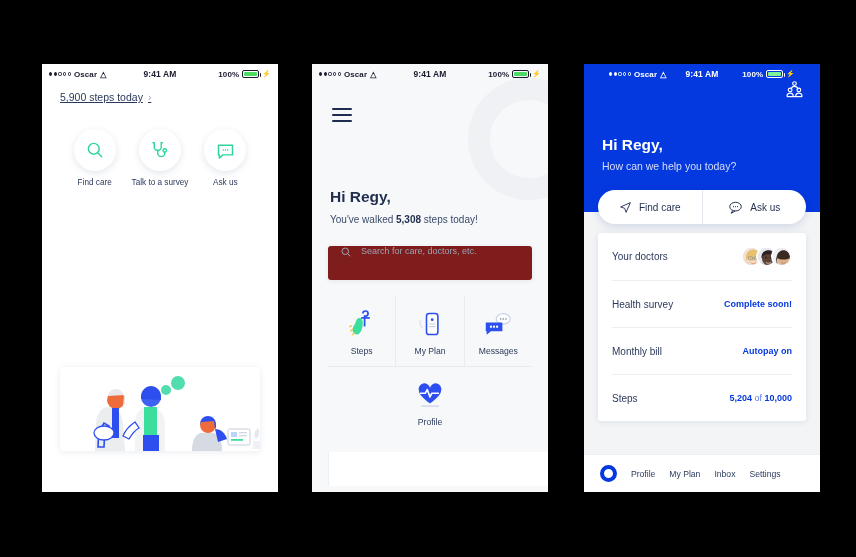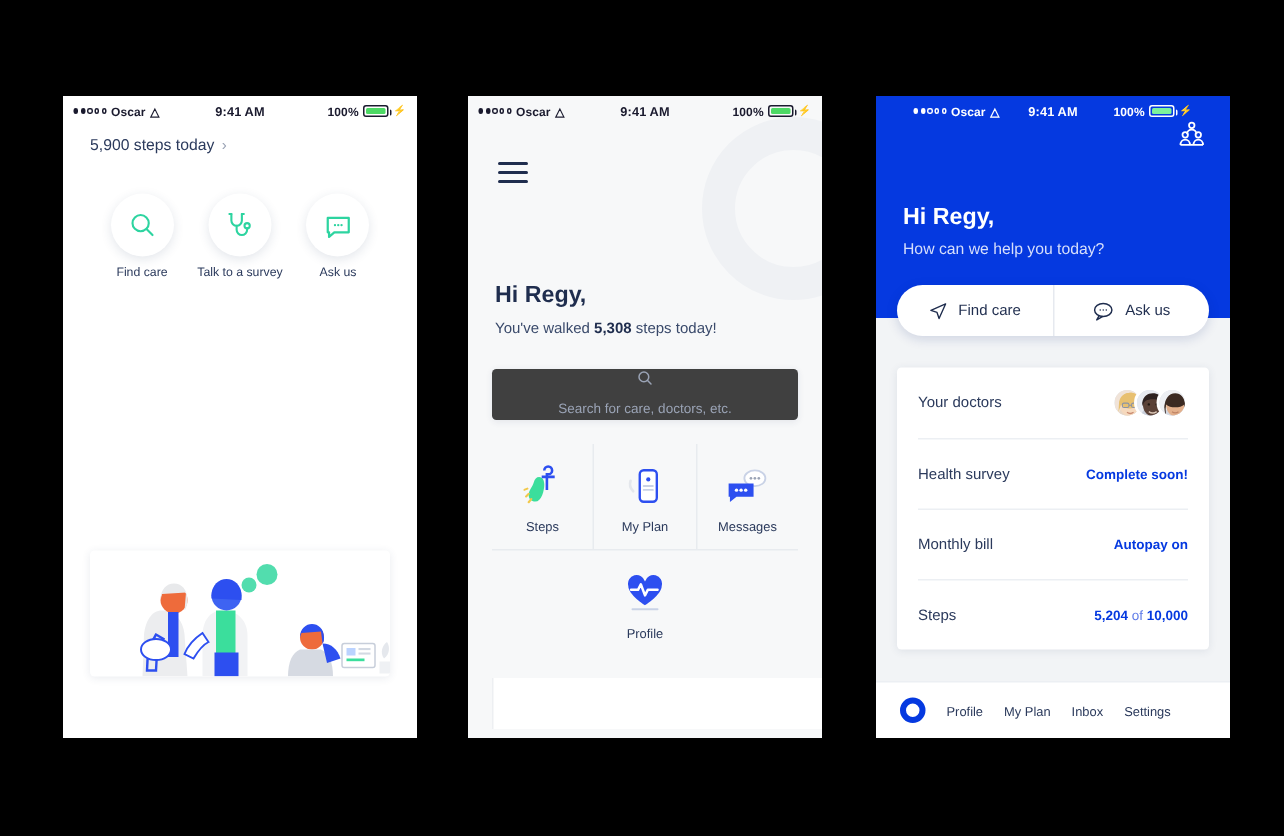--- a/index.html
+++ b/index.html
@@ -41,21 +41,21 @@
   }
   .batt::after{ content:""; position:absolute; right:-3px; top:2.2px; width:1.5px;
                 height:3.5px; background:currentColor; border-radius:0 1px 1px 0;}
   .batt span{ display:block; height:100%; width:100%; background:#4CD964; border-radius:1px;}
   .status.dark .batt span{ background:#7DF29B; }
   .bolt { font-size:7px; }
 
   
   .p1-body { padding: 0 18px; position:relative; height: 408px; }
   .p1-greet { font-size: 21px; font-weight: 400; color:#1F2D4E; margin-top: 90px; letter-spacing:.2px;}
-  .p1-sub { font-size: 10.5px; color:#2B3A5C; margin-top: 7px; display:flex; align-items:flex-end; gap:5px;}
+  .p1-sub { font-size: 10.5px; color:#2B3A5C; margin-top: 7px; display:flex; align-items:flex-end; gap:5px;text-decoration:underline;}
   .p1-sub .chev { color:#9aa3b5; font-size:10px; }
 
   .p1-actions { display:flex; justify-content:space-between; margin-top: 26px; padding: 0 2px; }
   .act { width:66px; text-align:center; }
   .act .bubble {
     width: 42px; height:42px; border-radius:50%; background:#fff;
     box-shadow: 0 2px 7px rgba(40,60,100,.13); margin: 0 auto;
     display:flex; align-items:center; justify-content:center;
   }
   .act .lbl { margin-top: 9px; font-size: 8.2px; color:#2B3A5C; }
@@ -73,23 +73,23 @@
     border-radius:50%; border: 22px solid #EFF1F4;
   }
   .p2-burger { position:absolute; left:20px; top:24px; width:20px; }
   .p2-burger i { display:block; height:2px; background:#1F2D4E; margin-bottom:4px; border-radius:1px;}
   .p2-burger i:nth-child(3){ margin-bottom:0; }
   .p2-greet { position:absolute; left:18px; top:104px; font-size:15.5px; font-weight:700; color:#1F2D4E;}
   .p2-sub { position:absolute; left:18px; top:130px; font-size:10px; color:#3A4A6B; }
   .p2-sub b { font-weight:700; color:#1F2D4E; }
 
   .p2-search {
-    position:absolute; left:16px; right:16px; top:162px; height:34px; background:#404040;
+    position:absolute; left:16px; right:16px; top:162px; height:34px; background:#7f1d1d;
     border-radius:3px; box-shadow:0 1px 5px rgba(40,60,100,.09);
-    display:flex; align-items:center; padding: 0 12px; gap:9px;flex-direction:column;
+    display:flex; align-items:flex-start; padding: 0 12px; gap:9px;
   }
   .p2-search .ph { font-size:9px; color:#9AA3B5; }
 
   .p2-grid { position:absolute; left:16px; right:16px; top:212px; }
   .p2-row { display:flex; }
   .p2-row + .p2-row { border-top:1px solid #E8EBEF; }
   .cell { flex:1; text-align:center; padding: 12px 0 10px; position:relative; }
   .cell + .cell { border-left:1px solid #E8EBEF; }
   .cell .ic { height:30px; display:flex; align-items:flex-end; justify-content:center; }
   .cell .cl { font-size:8.6px; color:#2B3A5C; margin-top:8px; display:block; }
@@ -115,21 +115,21 @@
     border-radius:17px; display:flex; box-shadow:0 2px 8px rgba(10,40,120,.16);
     overflow:hidden;
   }
   .p3-pill .seg {
     flex:1; display:flex; align-items:center; justify-content:center; gap:7px;
     font-size:10px; color:#1F2D4E;
   }
   .p3-pill .seg + .seg { border-left:1px solid #E6E9EF; }
 
   .p3-card {
-    position:absolute; left:14px; right:14px; top: 181px; background:#fff;
+    position:absolute; left:14px; right:14px; top: 169px; background:#fff;
     border-radius:3px; box-shadow:0 1px 6px rgba(40,60,100,.10); padding: 0 14px;
   }
   .p3-item {
     height: 47px; display:flex; align-items:center; justify-content:space-between;
   }
   .p3-item + .p3-item { border-top:1px solid #ECEFF3; }
   .p3-item .k { font-size:10px; color:#2B3A5C; }
   .p3-item .v { font-size:9px; color:#0539E0; font-weight:600; }
   .p3-item .v .dim { color:#5E7BE8; font-weight:400; }
 

